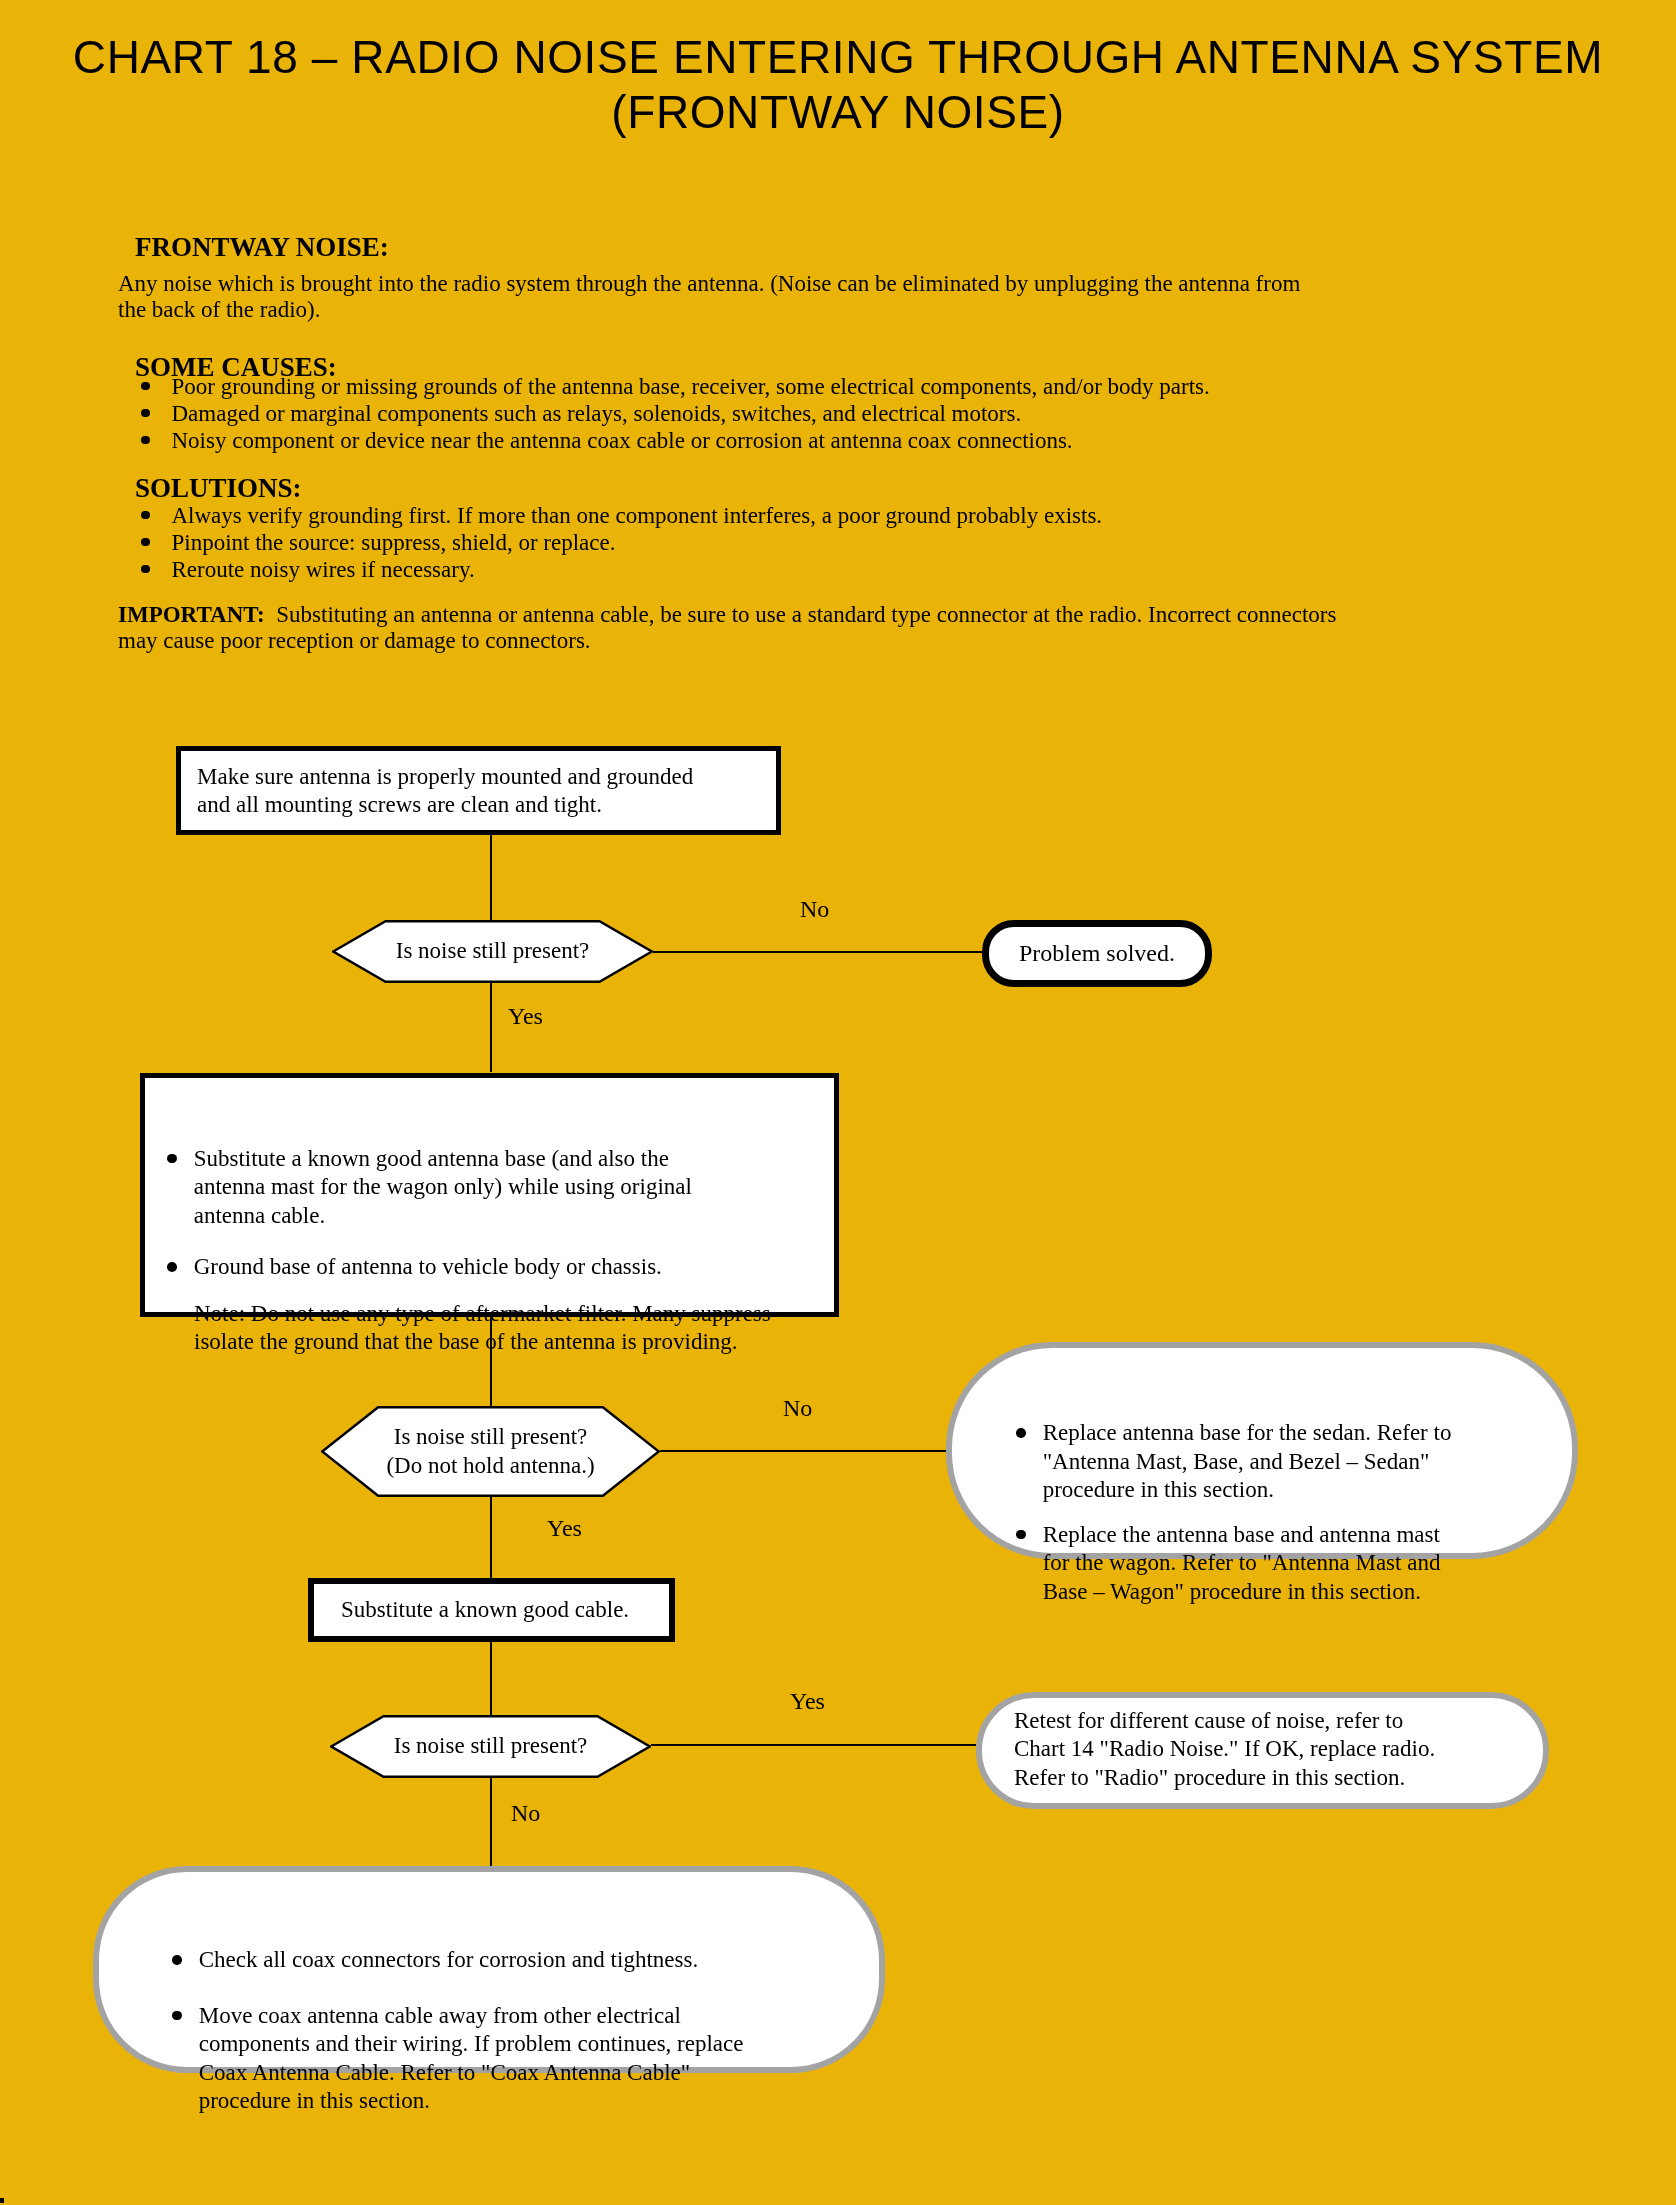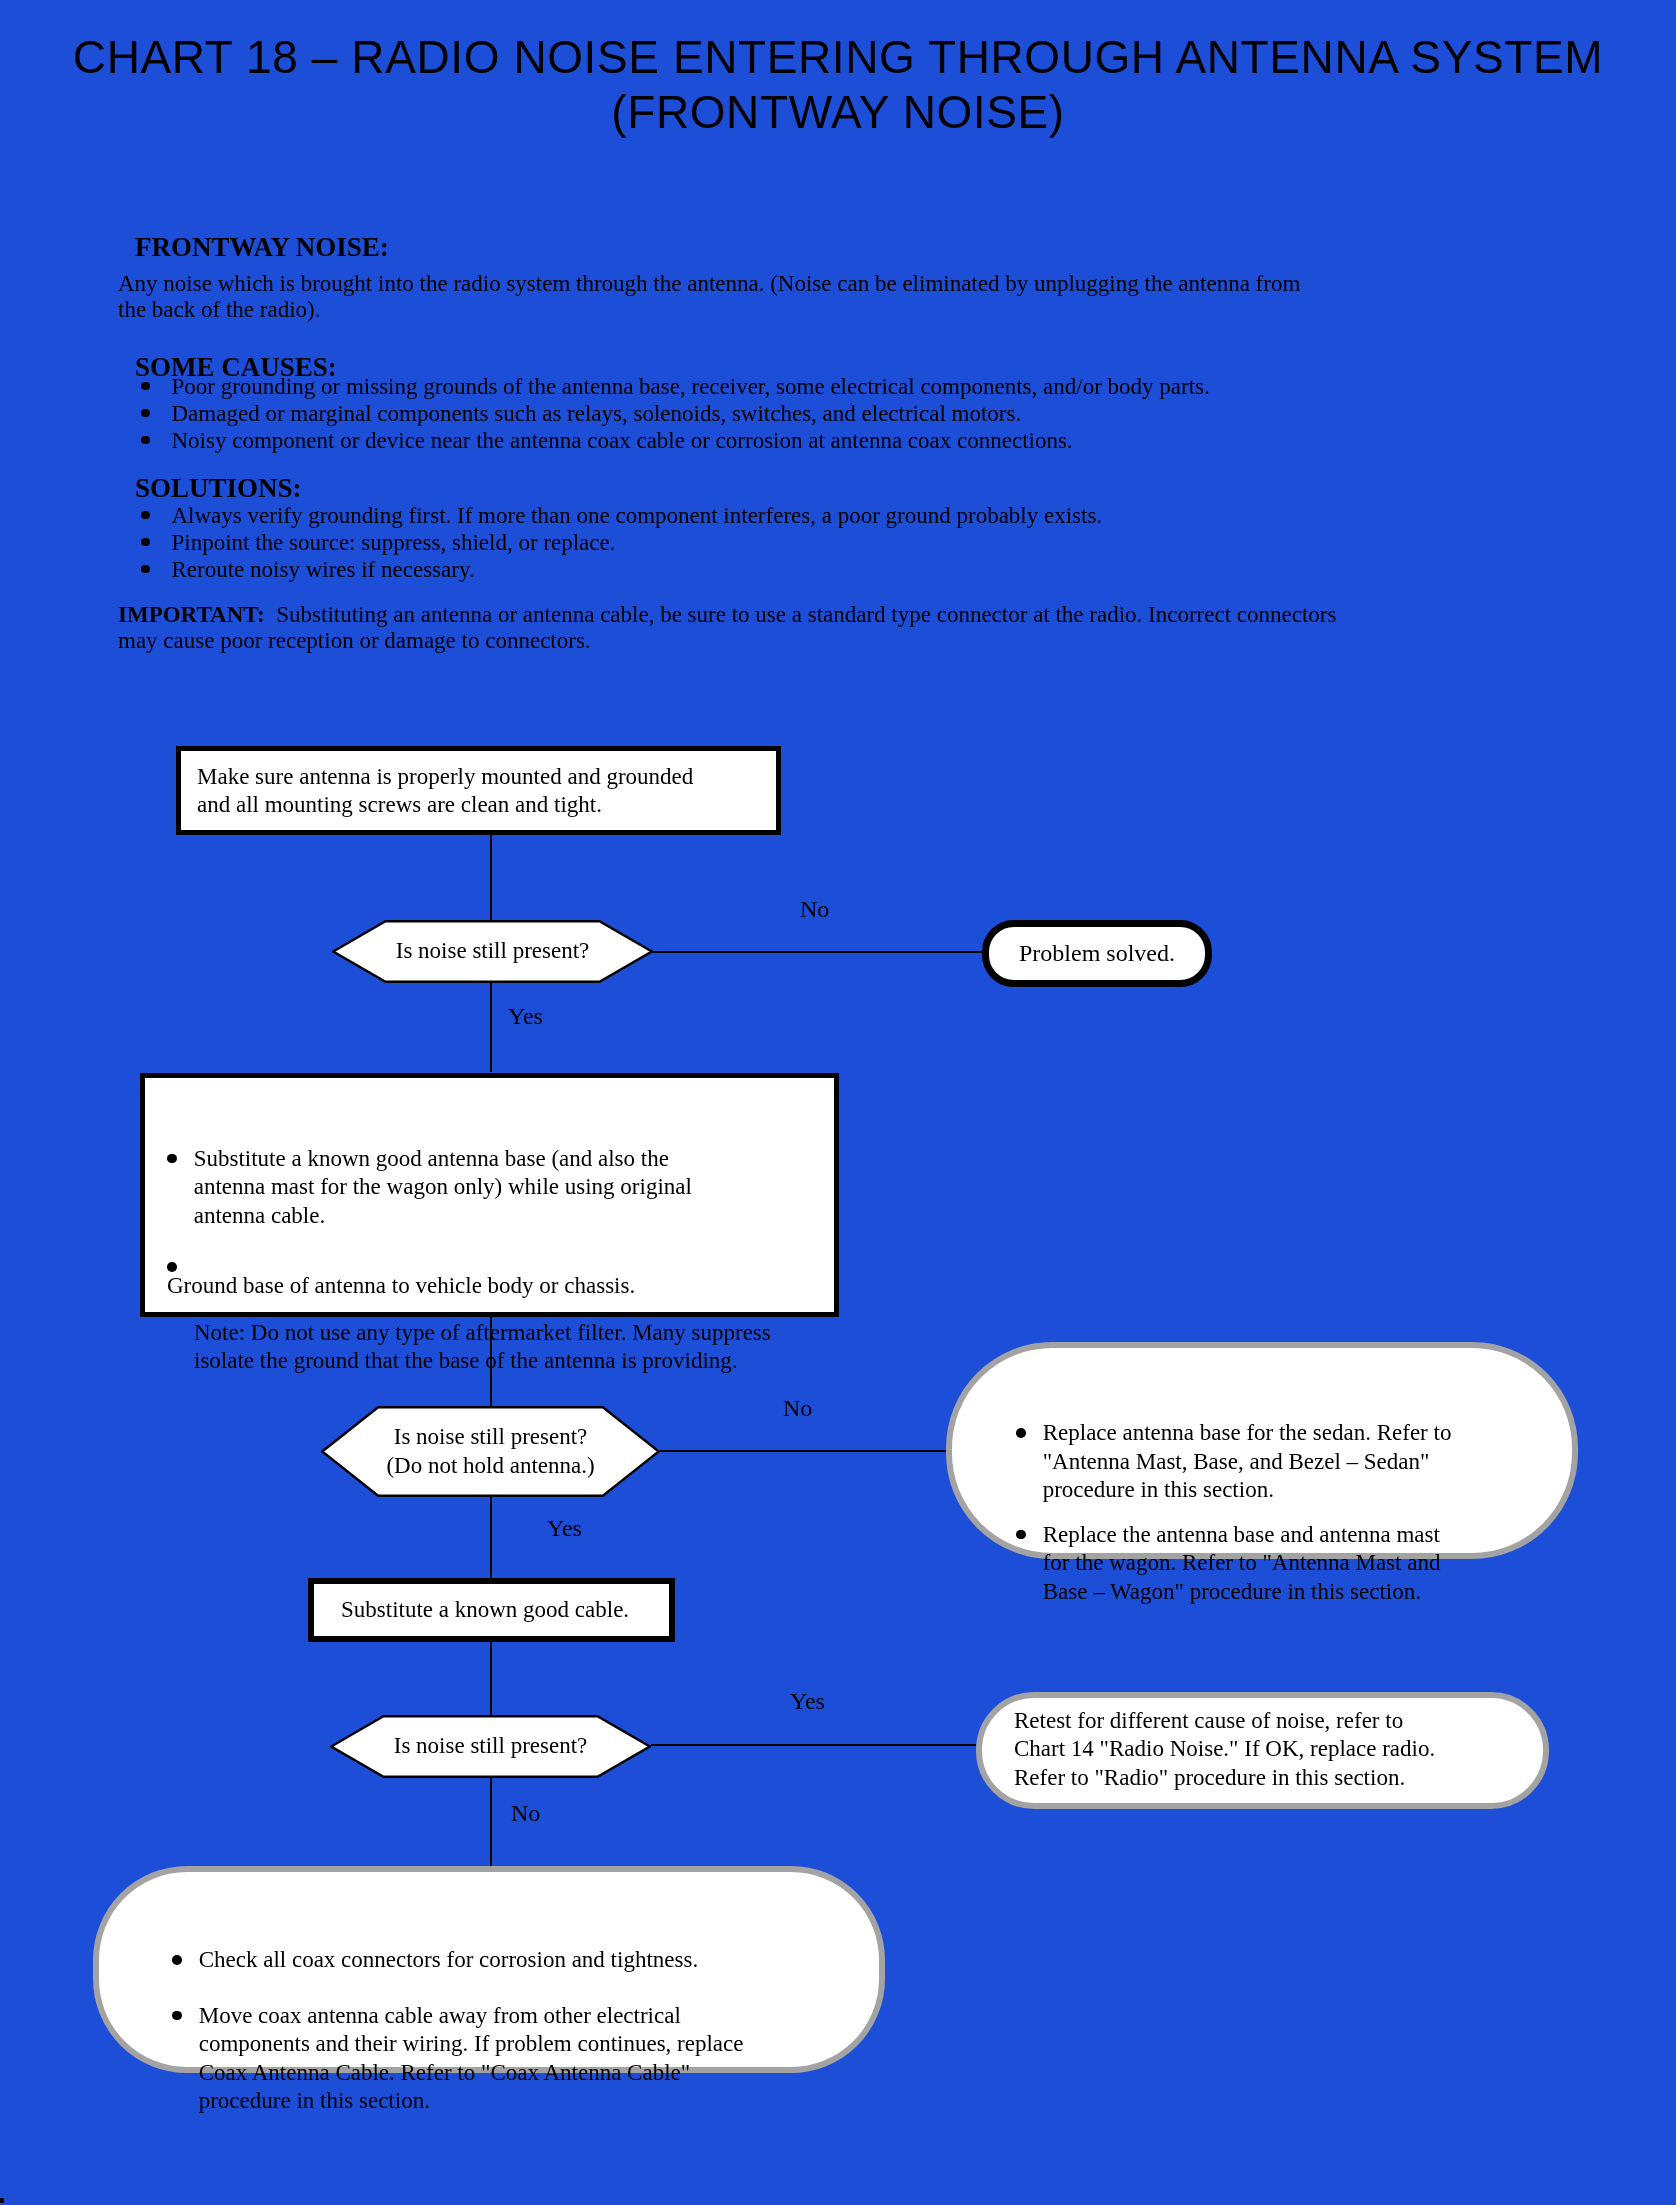--- a/index.html
+++ b/index.html
@@ -1,16 +1,16 @@
 <!DOCTYPE html>
 <html style="font-size:9.7px"><head>
 <meta charset="utf-8">
 <style>
   html,body{margin:0;padding:0;background:#ffffff;}
-  .page{position:relative;width:1676px;height:2205px;background:#1d4ed8;color:#000;
+  .page{position:relative;width:1676px;height:2205px;background:#eab308;color:#000;
         font-family:"Liberation Serif", serif;overflow:hidden;}
 
   
   .title{position:absolute;left:0;top:30px;width:1676px;text-align:center;
          font-family:"Liberation Sans", sans-serif;font-size:46px;line-height:55px;
          letter-spacing:0.6px;color:#000;}
   .sec-head{position:absolute;left:135px;font-size:27px;font-weight:bold;white-space:nowrap;}
   .para{position:absolute;left:118px;width:1374px;font-size:23px;line-height:26px;}
   .blist{position:absolute;left:135px;width:1471px;}
   .blist .row{display:flex;align-items:flex-start;height:27px;white-space:nowrap;
@@ -122,21 +122,21 @@
 
   <div class="node" style="left:140px;top:1073px;width:699px;height:244px;padding:19.5px 3.6px 0 22px;">
     <div class="brow">
       <span class="bdot2"></span>
       <div>
         <div>Substitute a known good antenna base (and also the</div>
         <div>antenna mast for the wagon only) while using original</div>
         <div>antenna cable.</div>
       </div>
     </div>
-    <div class="brow" style="margin-top:23px;flex-direction:column;">
+    <div class="brow" style="margin-top:23px;">
       <span class="bdot2"></span>
       <div>Ground base of antenna to vehicle body or chassis.</div>
     </div>
     <div style="margin:18px 0 0 27px;">
       <div>Note: Do not use any type of aftermarket filter. Many suppress</div>
       <div>isolate the ground that the base of the antenna is providing.</div>
     </div>
   </div>
 
   <div class="vline" style="left:490px;top:1317px;width:2.4px;height:89px;"></div>

